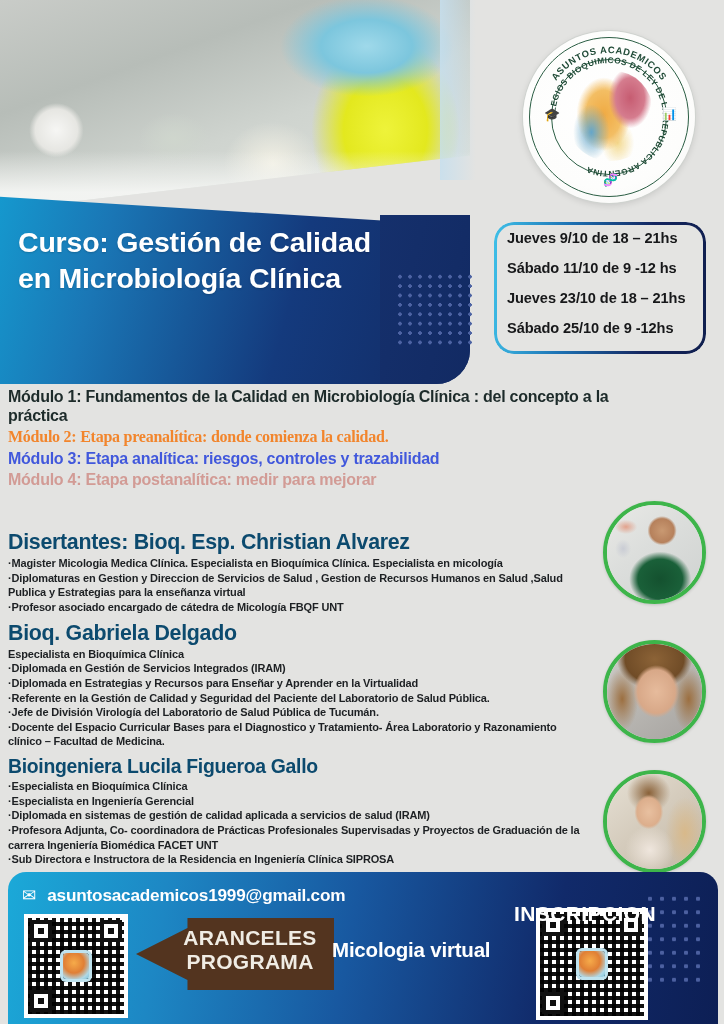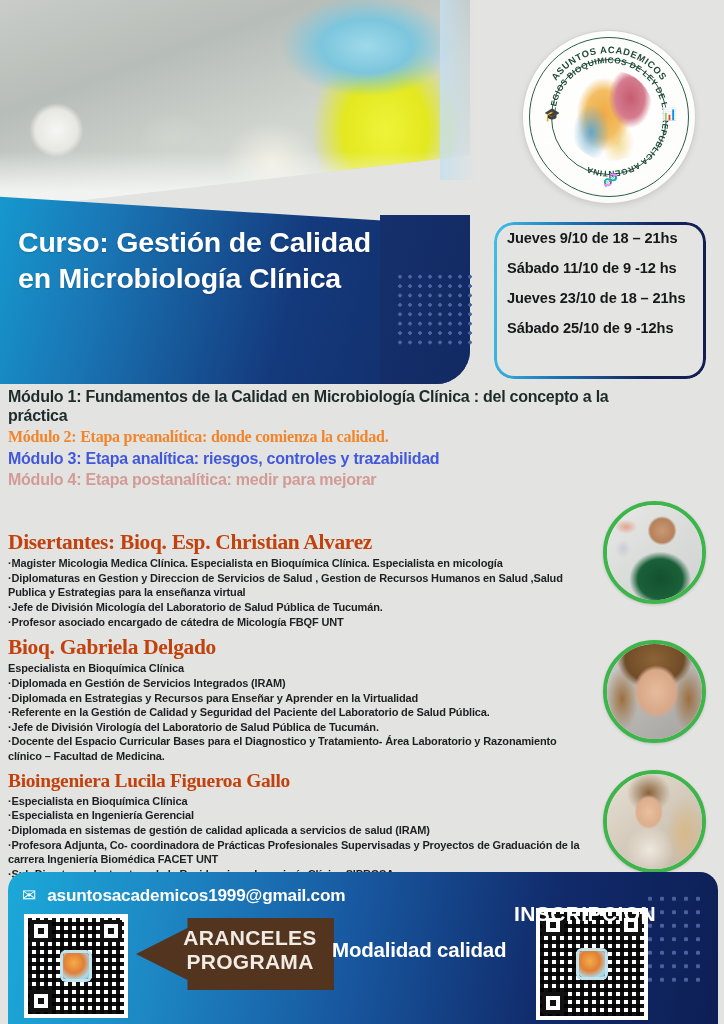--- a/index.html
+++ b/index.html
@@ -99,21 +99,21 @@
     width: 372px;
     color: #ffffff;
     font-size: 28.5px; font-weight: 700; line-height: 1.28;
     letter-spacing: -.2px;
     text-shadow: 0 1px 2px rgba(0,0,0,.18);
   }
 
   
   .dates-box {
     position: absolute; left: 494px; top: 222px;
-    width: 212px; height: 157px;
+    width: 212px; height: 132px;
     border-radius: 16px;
     padding: 9px 11px 0 13px;
     background: #e4e4e2;
   }
   .dates-box::before {
     content: ""; position: absolute; inset: 0; border-radius: 20px;
     padding: 3px;
     background: linear-gradient(95deg, #3fc0e8 0%, #1d72b4 34%, #14255e 72%, #101f4e 100%);
     -webkit-mask: linear-gradient(#000 0 0) content-box, linear-gradient(#000 0 0);
     -webkit-mask-composite: xor; mask-composite: exclude;
@@ -132,22 +132,22 @@
     letter-spacing: -.25px; margin-bottom: 2px;
   }
   .mod1 { color: #1d2b2a; }
   .mod2 { color: #f2852c; margin-top: 3px; font-family: Liberation Serif, serif; }
   .mod3 { color: #4158dc; margin-top: 3px; }
   .mod4 { color: #d29b95; margin-top: 3px; }
 
   
   .speakers { position: absolute; left: 8px; top: 531px; width: 584px; }
   .sp-name {
-    font-size: 21.4px; font-weight: 700; color: #c2410c;
-    line-height: 1.08; letter-spacing: -.3px; margin-bottom: 2px; font-family: Liberation Serif, serif;
+    font-size: 21.4px; font-weight: 700; color: #0c4a6e;
+    line-height: 1.08; letter-spacing: -.3px; margin-bottom: 2px;
   }
   .sp-name.small { font-size: 19.4px; }
   .sp-bullets { list-style: none; margin-bottom: 7px; }
   .sp-bullets li {
     font-size: 11px; font-weight: 700; color: #1d2023;
     line-height: 1.33; letter-spacing: -.15px;
   }
   .sp-block-2 { margin-top: 5px; }
   .sp-block-3 { margin-top: 5px; }
 
@@ -310,21 +310,20 @@
     <div class="mod mod4">Módulo 4: Etapa postanalítica: medir para mejorar</div>
   </div>
 
   <div class="speakers">
 
     <div>
       <div class="sp-name">Disertantes:  Bioq. Esp. Christian Alvarez</div>
       <ul class="sp-bullets">
         <li>·Magister Micologia Medica Clínica. Especialista en Bioquímica Clínica. Especialista en micología</li>
         <li>·Diplomaturas en Gestion y Direccion de Servicios de Salud , Gestion de Recursos Humanos en Salud ,Salud Publica y Estrategias para la enseñanza virtual</li>
-        <li>·Jefe de División Micología del Laboratorio de Salud Pública de Tucumán.</li>
         <li>·Profesor asociado encargado de cátedra de Micología FBQF UNT</li>
       </ul>
     </div>
 
     <div class="sp-block-2">
       <div class="sp-name">Bioq. Gabriela Delgado</div>
       <ul class="sp-bullets">
         <li>Especialista en Bioquímica Clínica</li>
         <li>·Diplomada en Gestión de Servicios Integrados (IRAM)</li>
         <li>·Diplomada en Estrategias y Recursos para Enseñar y Aprender en la Virtualidad</li>
@@ -382,16 +381,16 @@
       </div>
     </div>
   </div>
 
   <div class="arrow"></div>
   <div class="arrow-label">
     <div>ARANCELES</div>
     <div>PROGRAMA</div>
   </div>
 
-  <div class="modalidad">Modalidad calidad</div>
+  <div class="modalidad">Micologia virtual</div>
   <div class="inscripcion">INSCRIPCION</div>
 
 </div>
 
 </body></html>

